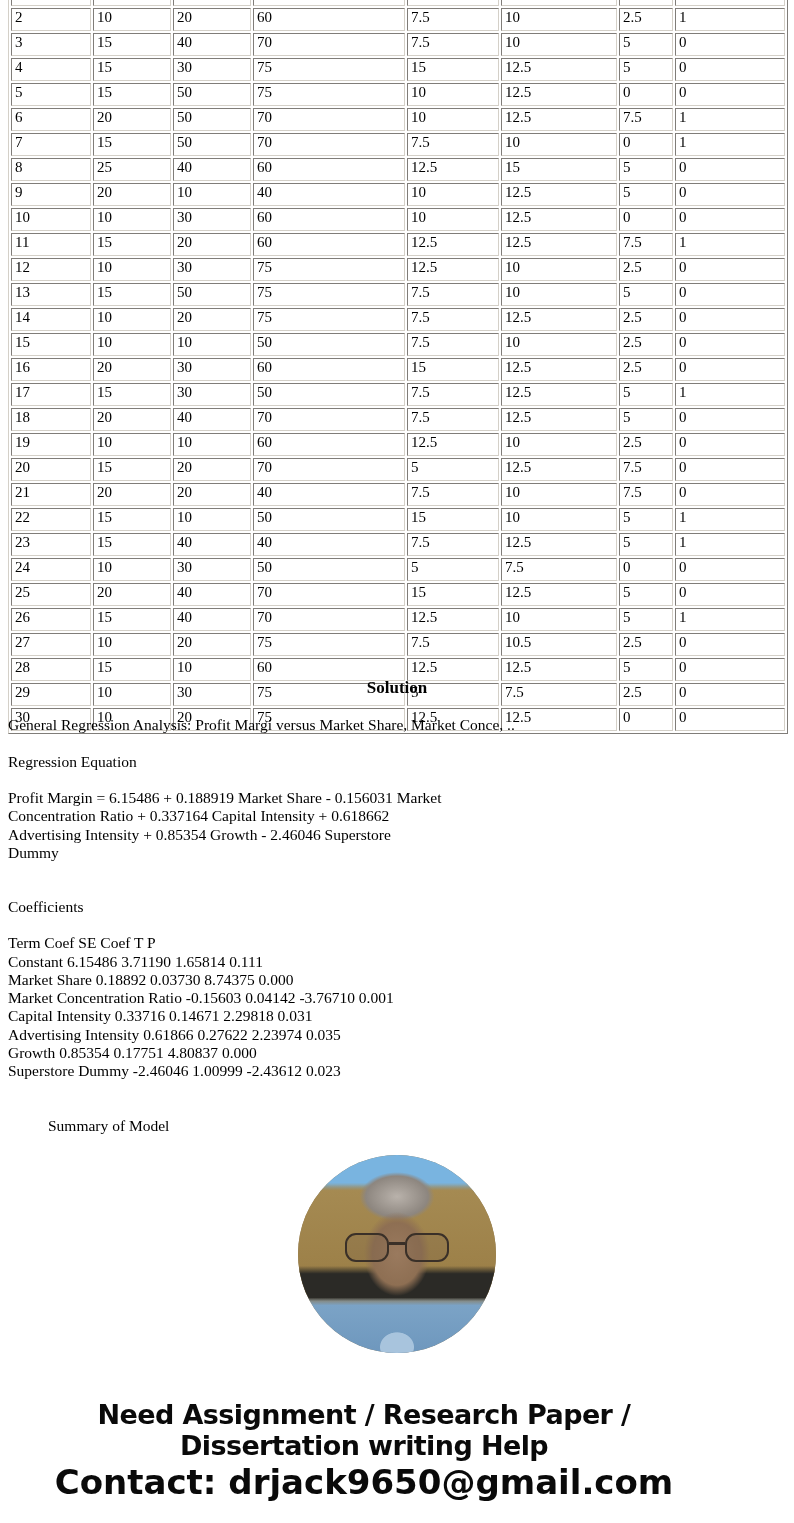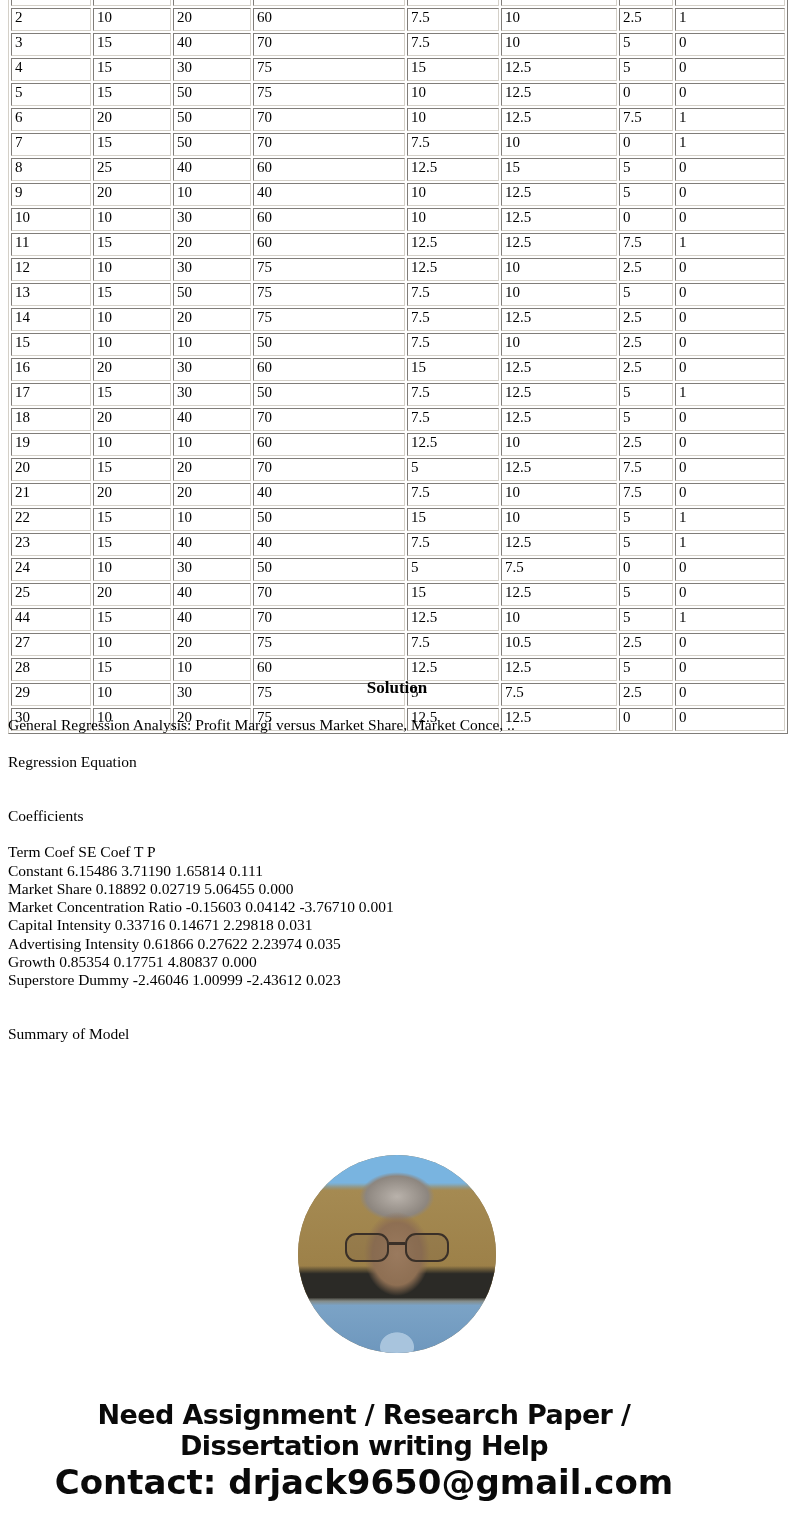--- a/index.html
+++ b/index.html
@@ -68,20 +68,21 @@
     line-height: 1.2;
     text-align: center;
   }
   .sol-para {
     font-size: 15.5px;
     line-height: 1.18;
     margin: 0 0 18px 0;
   }
   .sol-para.tight {
     margin-bottom: 0;
+    margin-left: 40px;
   }
   .sol-lines {
     font-size: 15.5px;
     line-height: 1.18;
     margin: 0 0 18px 0;
   }
   .sol-lines div { white-space: pre; }
   .spacer-lg { height: 18px; }
 
   
@@ -437,21 +438,21 @@
           <td>25</td>
           <td>20</td>
           <td>40</td>
           <td>70</td>
           <td>15</td>
           <td>12.5</td>
           <td>5</td>
           <td>0</td>
         </tr>
         <tr>
-          <td>44</td>
+          <td>26</td>
           <td>15</td>
           <td>40</td>
           <td>70</td>
           <td>12.5</td>
           <td>10</td>
           <td>5</td>
           <td>1</td>
         </tr>
         <tr>
           <td>27</td>
@@ -498,29 +499,35 @@
 </div>
 
 <div class="solution-block">
 
   <h2 class="sol-heading">Solution</h2>
 
   <p class="sol-para">General Regression Analysis: Profit Margi versus Market Share, Market Conce, ..</p>
 
   <p class="sol-para">Regression Equation</p>
 
+  <div class="sol-lines">
+      <div>Profit Margin = 6.15486 + 0.188919 Market Share - 0.156031 Market</div>
+      <div>Concentration Ratio + 0.337164 Capital Intensity + 0.618662</div>
+      <div>Advertising Intensity + 0.85354 Growth - 2.46046 Superstore</div>
+      <div>Dummy</div>
+    </div>
 
   <div class="spacer-lg"></div>
 
   <p class="sol-para">Coefficients</p>
 
   <div class="sol-lines">
       <div>Term Coef SE Coef T P</div>
       <div>Constant 6.15486 3.71190 1.65814 0.111</div>
-      <div>Market Share 0.18892 0.02719 5.06455 0.000</div>
+      <div>Market Share 0.18892 0.03730 8.74375 0.000</div>
       <div>Market Concentration Ratio -0.15603 0.04142 -3.76710 0.001</div>
       <div>Capital Intensity 0.33716 0.14671 2.29818 0.031</div>
       <div>Advertising Intensity 0.61866 0.27622 2.23974 0.035</div>
       <div>Growth 0.85354 0.17751 4.80837 0.000</div>
       <div>Superstore Dummy -2.46046 1.00999 -2.43612 0.023</div>
     </div>
 
   <div class="spacer-lg"></div>
 
   <p class="sol-para tight">Summary of Model</p>

